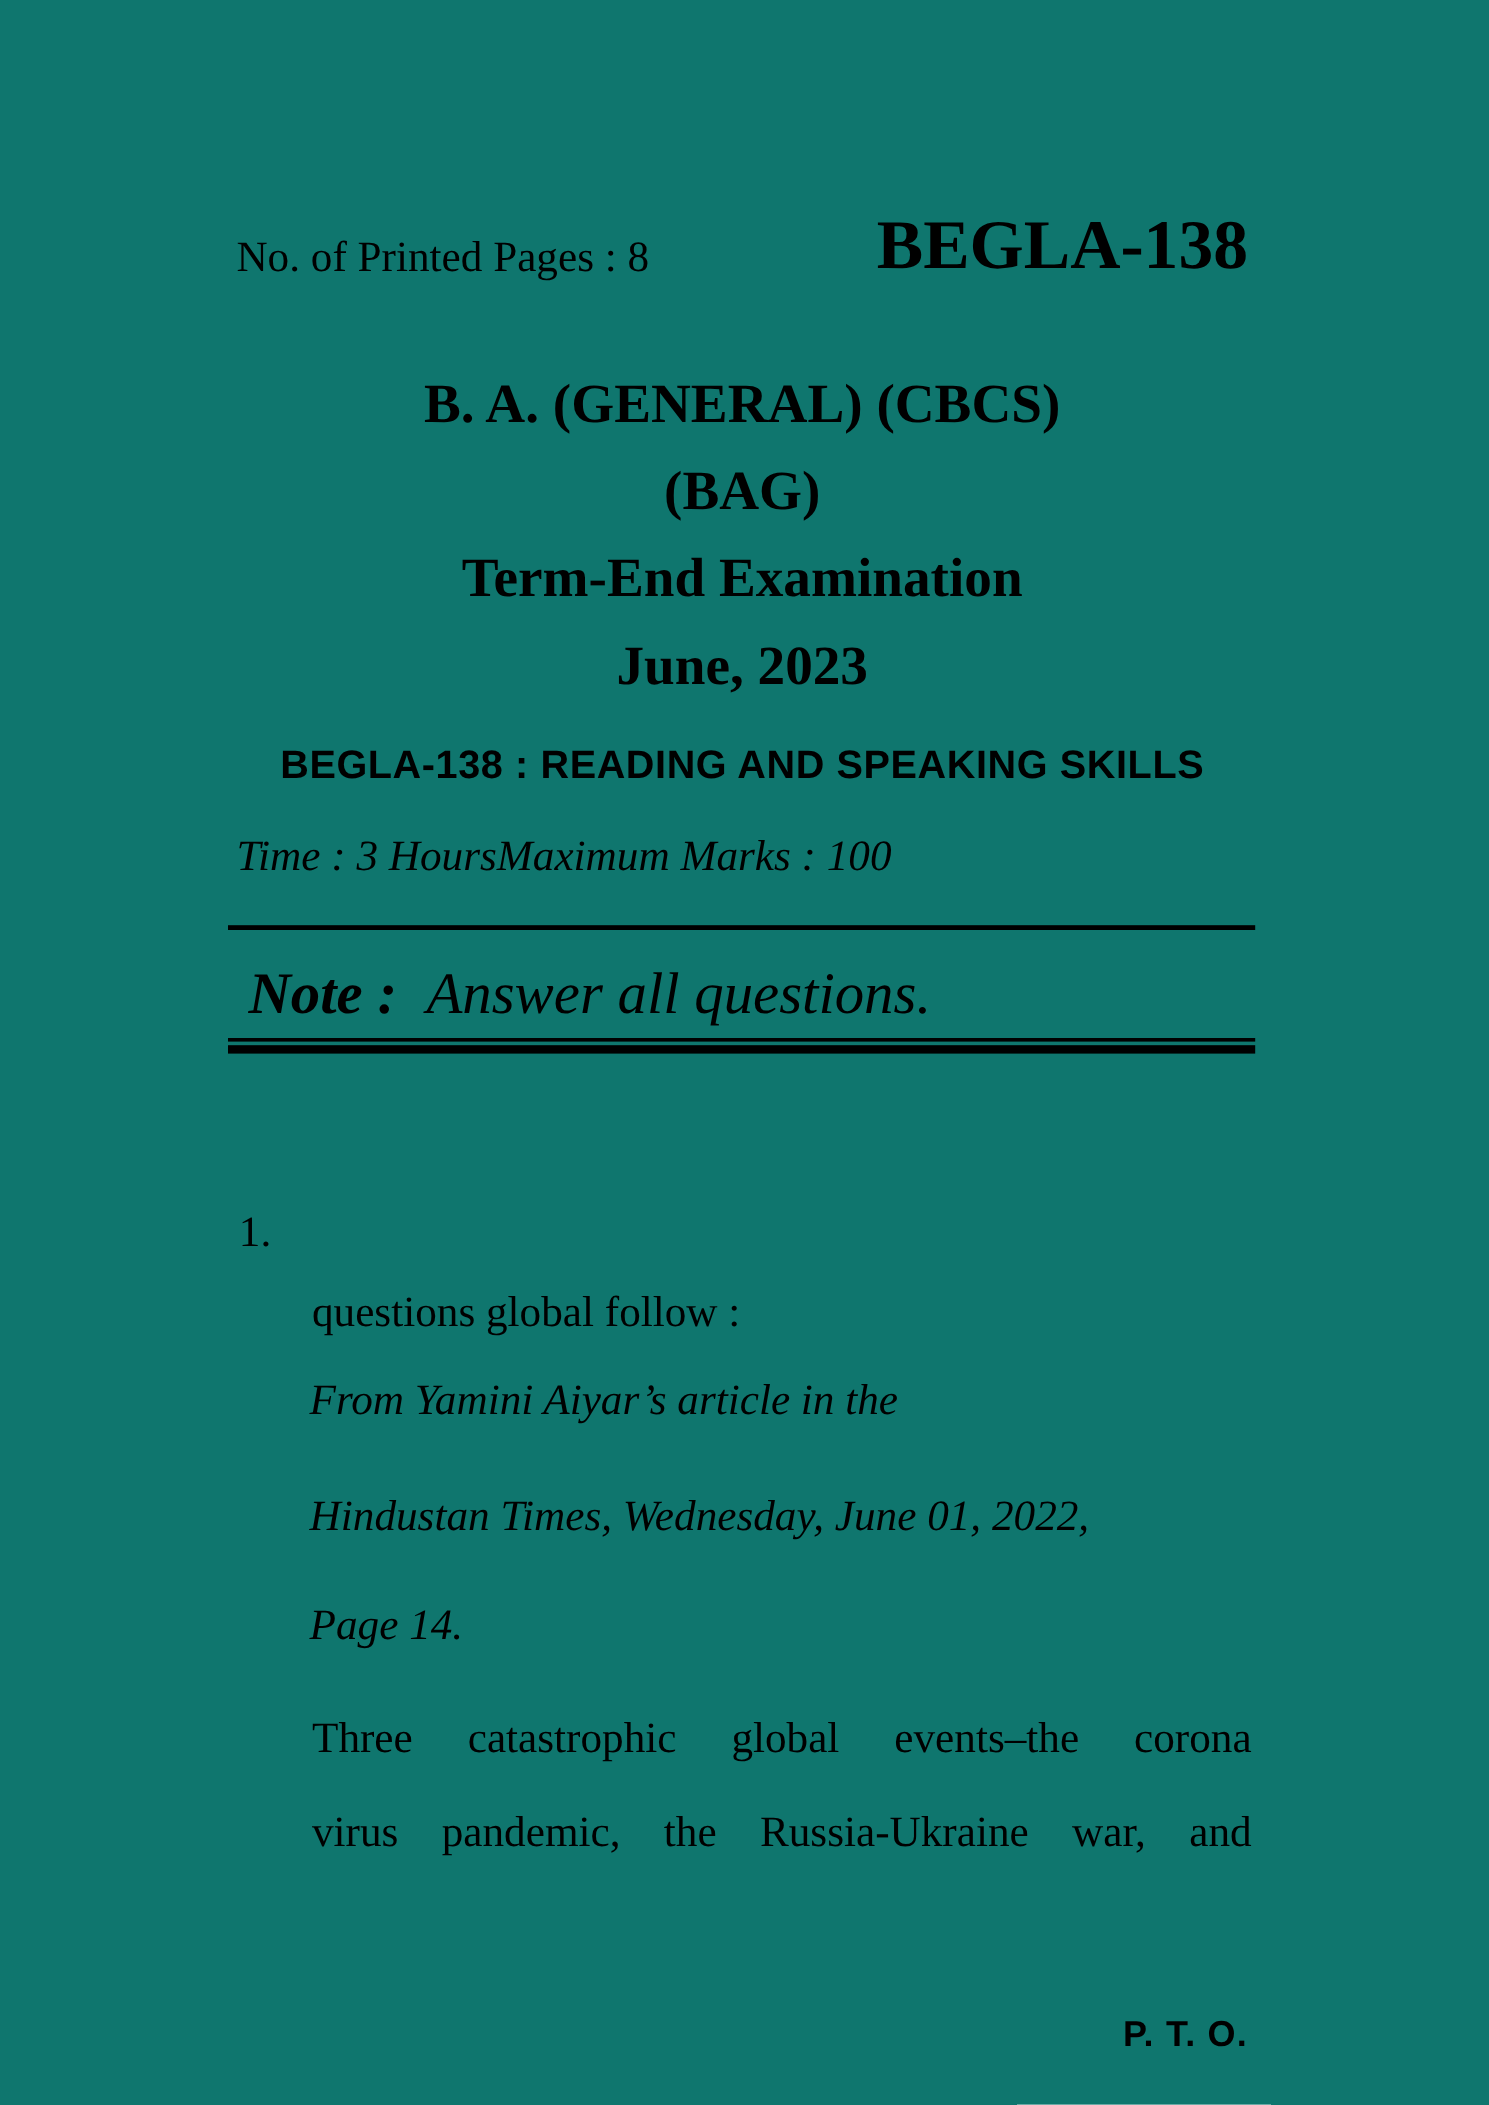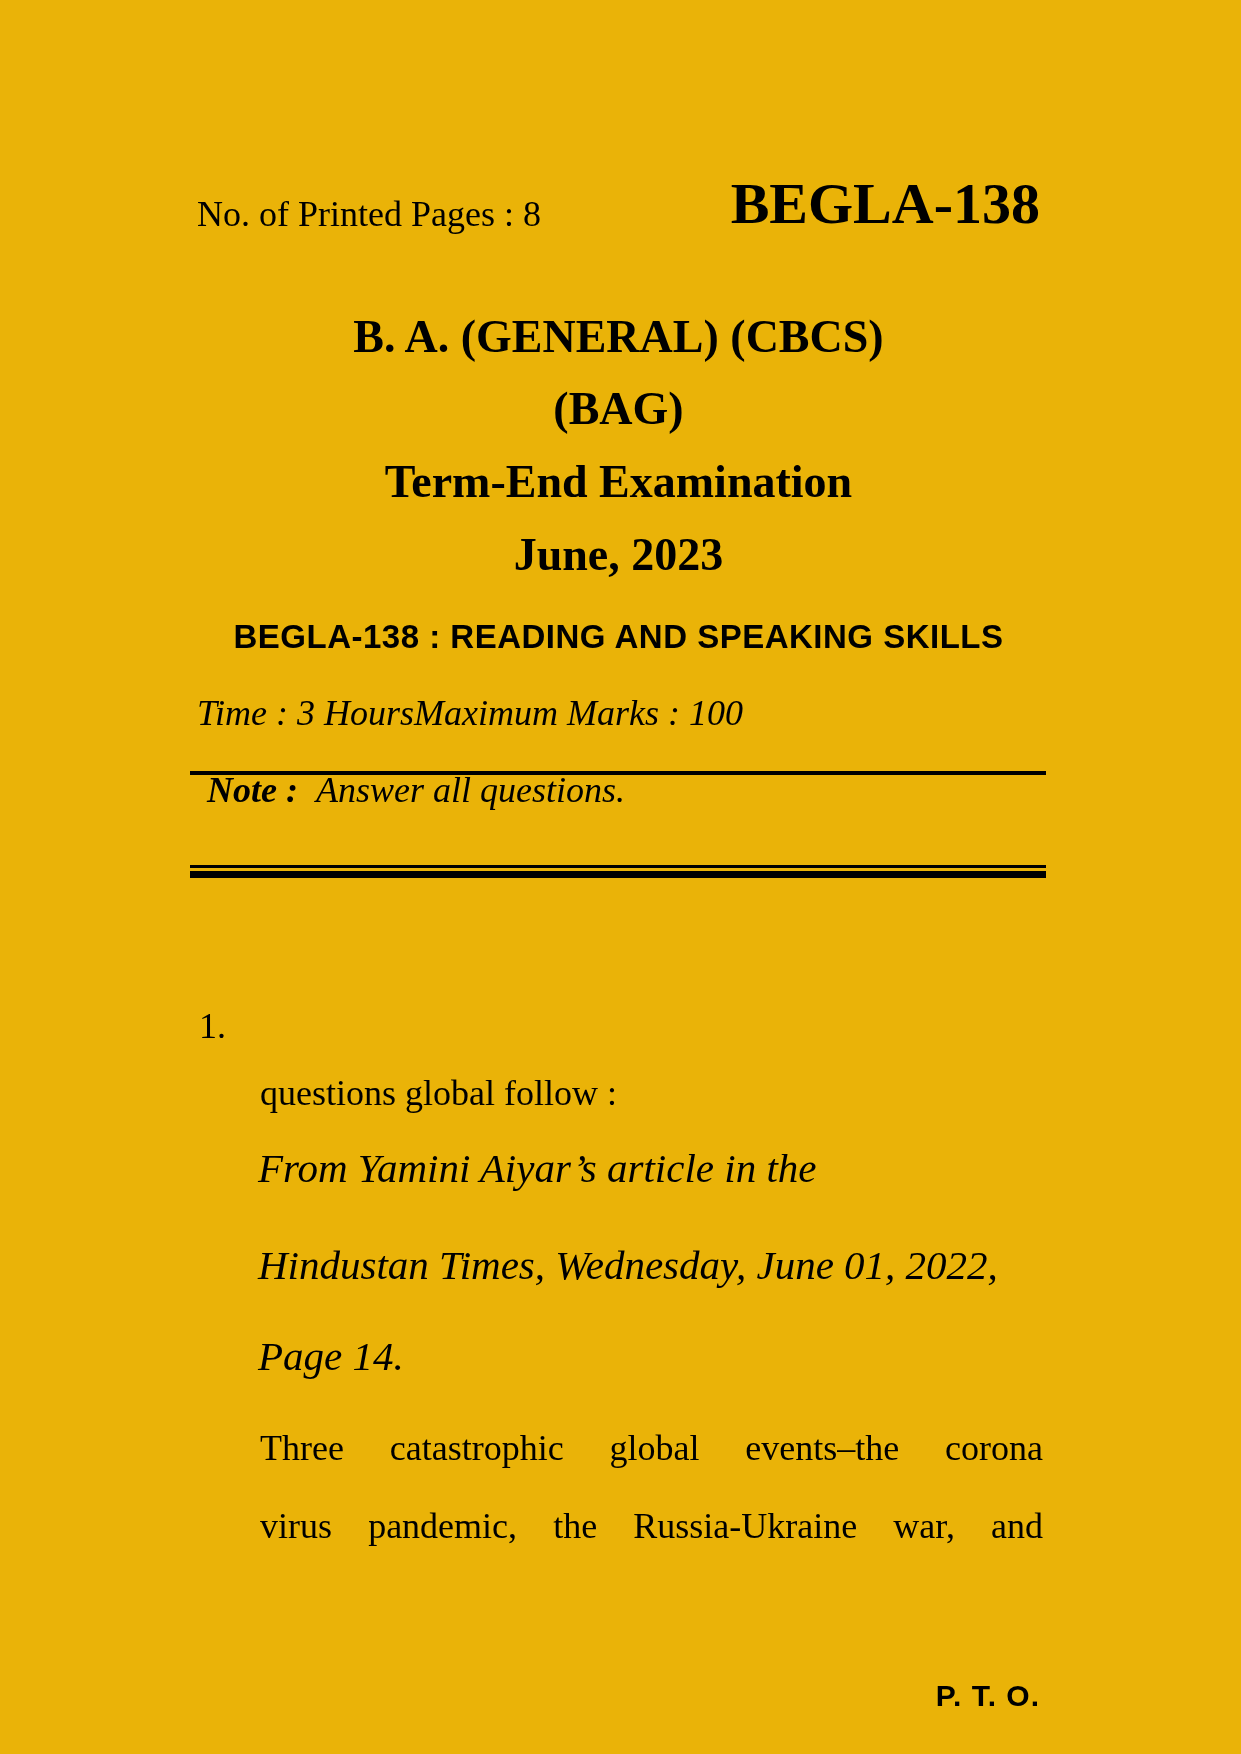--- a/index.html
+++ b/index.html
@@ -1,20 +1,20 @@
 <!DOCTYPE html>
 <html><head>
 <meta charset="utf-8">
 <style>
   html, body { margin: 0; padding: 0; background: #ffffff; }
   .page {
     position: relative;
     width: 1241px;
     height: 1754px;
-    background: #eab308;
+    background: #0f766e;
     color: #000000;
     font-family: "Liberation Serif", serif;
     overflow: hidden;
   }
   .abs { position: absolute; line-height: 1; white-space: nowrap; }
   .serif   { font-family: "Liberation Serif", serif; }
   .sans    { font-family: "Liberation Sans", sans-serif; }
   .center  { left: 0; right: 4px; text-align: center; }
 
   .hdr-left  { left: 197px; top: 196px; font-size: 36px; }
@@ -26,37 +26,37 @@
   .title-4 { top: 532px; font-size: 46px; font-weight: bold; }
   .title-5 { top: 620px; font-size: 33px; font-weight: bold;
              font-family: "Liberation Sans", sans-serif; letter-spacing: 0.5px; }
 
   .meta-row { left: 197px; right: 198px; top: 695px;
               display: flex; 
               font-size: 36px; font-style: italic; }
 
   .rule-single { left: 190px; width: 856px; top: 771px; height: 4px; background: #000; }
 
-  .note-row { left: 207px; top: 772px; font-size: 36px; }
+  .note-row { left: 207px; top: 803px; font-size: 49px; }
   .note-label { font-weight: bold; font-style: italic; }
   .note-text  { font-style: italic; }
 
   .rule-double { left: 190px; width: 856px; top: 865px;
                  height: 3px; border-top: 3px solid #000; border-bottom: 7px solid #000;
                  box-sizing: content-box; }
 
   .section-heading { top: 919px; font-size: 38px; font-weight: bold; }
 
   .q-num  { left: 199px; top: 1008px; font-size: 36px; }
   .q-line { left: 260px; width: 783px; font-size: 36px; }
   .just   { text-align: justify; text-align-last: justify; }
   .q-l1 { top: 1008px; }
   .q-l2 { top: 1075px; }
 
-  .src-line { left: 258px; font-size: 41px; font-style: italic; }
+  .src-line { left: 258px; font-size: 36px; font-style: italic; }
   .src-1 { top: 1148px; }
   .src-2 { top: 1245px; }
   .src-3 { top: 1336px; }
 
   .psg-1 { top: 1430px; }
   .psg-2 { top: 1508px; }
 
   .pto { right: 201px; top: 1681px; font-size: 30px; font-weight: bold;
          font-family: "Liberation Sans", sans-serif; letter-spacing: 1px; }
 </style>

